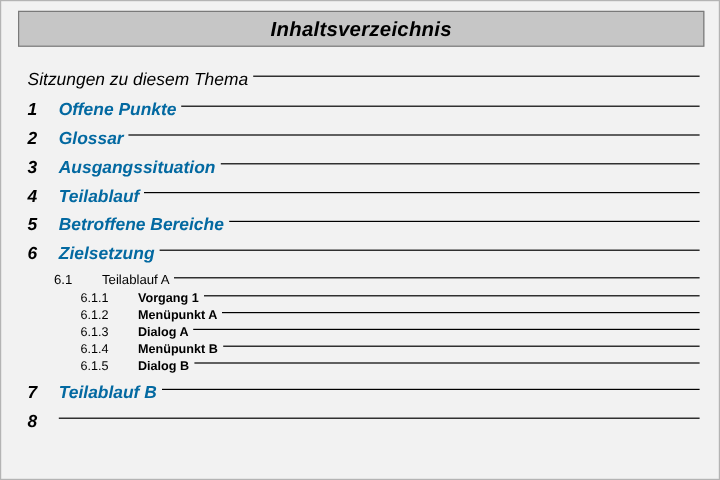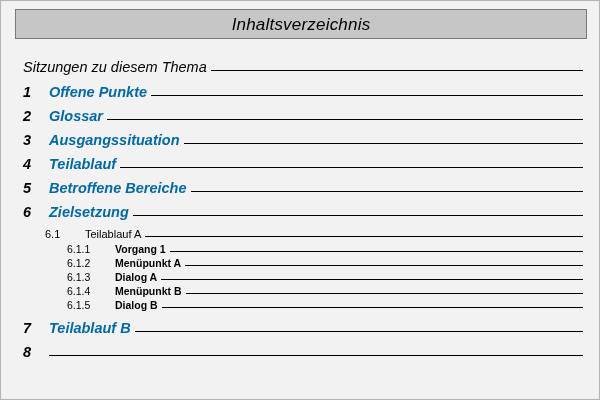--- a/index.html
+++ b/index.html
@@ -31,34 +31,34 @@
     border: 1px solid #7a7a7a;
     box-sizing: border-box;
   }
   .title-text {
     position: absolute;
     left: 0;
     right: 0;
     top: 5px;
     text-align: center;
     font-size: 17px;
-    font-weight: normal;
+    font-weight: bold;
     font-style: italic;
     color: #000000;
     letter-spacing: 0.2px;
   }
   .toc {
     position: absolute;
     left: 22px;
     top: 58px;
     width: 560px;
   }
   .row {
     display: flex;
-    align-items: flex-end;
+    align-items: center;
     white-space: nowrap;
   }
   
   .lvl0 {
     margin-bottom: 9px;
   }
   .lvl0 .label {
     font-size: 14.5px;
     font-style: italic;
     color: #000;

